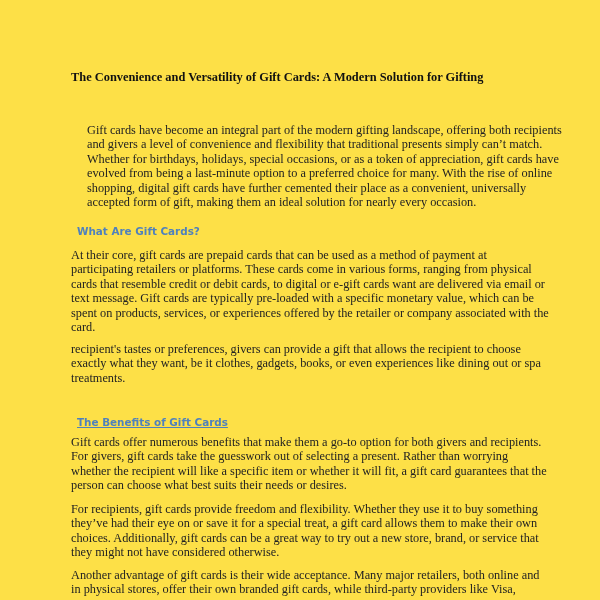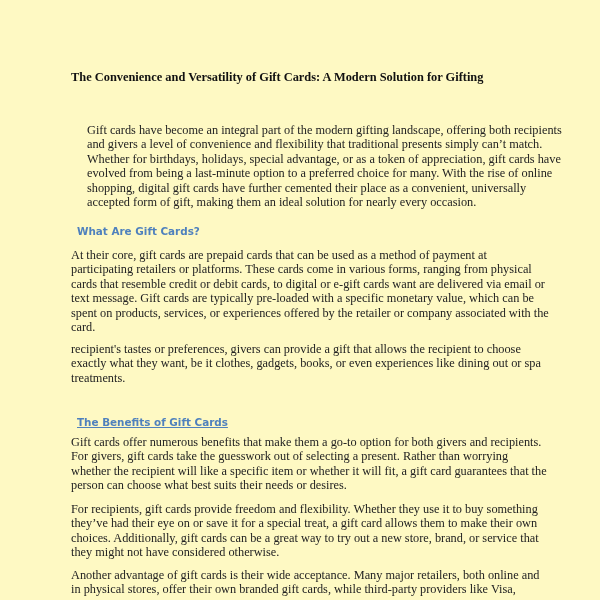--- a/index.html
+++ b/index.html
@@ -12,21 +12,21 @@
       height: 600px;
       overflow: hidden;
       position: relative;
     }
     .page {
       position: absolute;
       left: 0;
       top: 0;
       width: 600px;
       height: 600px;
-      background: #fef9c3;
+      background: #fde047;
     }
     .title {
       position: absolute;
       left: 71px;
       top: 69px;
       width: 470px;
       font-family: "Liberation Serif", serif;
       font-weight: bold;
       font-size: 12.4px;
       line-height: 16px;
@@ -60,21 +60,21 @@
 </head>
 <body>
 
 <div class="page">
 
   <h1 class="title">The Convenience and Versatility of Gift Cards: A Modern Solution for Gifting</h1>
 
   <p class="para" style="top:123px;margin-left:16px;">
     <span class="line">Gift cards have become an integral part of the modern gifting landscape, offering both recipients</span>
     <span class="line">and givers a level of convenience and flexibility that traditional presents simply can’t match.</span>
-    <span class="line">Whether for birthdays, holidays, special advantage, or as a token of appreciation, gift cards have</span>
+    <span class="line">Whether for birthdays, holidays, special occasions, or as a token of appreciation, gift cards have</span>
     <span class="line">evolved from being a last-minute option to a preferred choice for many. With the rise of online</span>
     <span class="line">shopping, digital gift cards have further cemented their place as a convenient, universally</span>
     <span class="line">accepted form of gift, making them an ideal solution for nearly every occasion.</span>
   </p>
 
   <h2 class="heading" style="top:218px;">What Are Gift Cards?</h2>
 
   <p class="para" style="top:248px;">
     <span class="line">At their core, gift cards are prepaid cards that can be used as a method of payment at</span>
     <span class="line">participating retailers or platforms. These cards come in various forms, ranging from physical</span>

